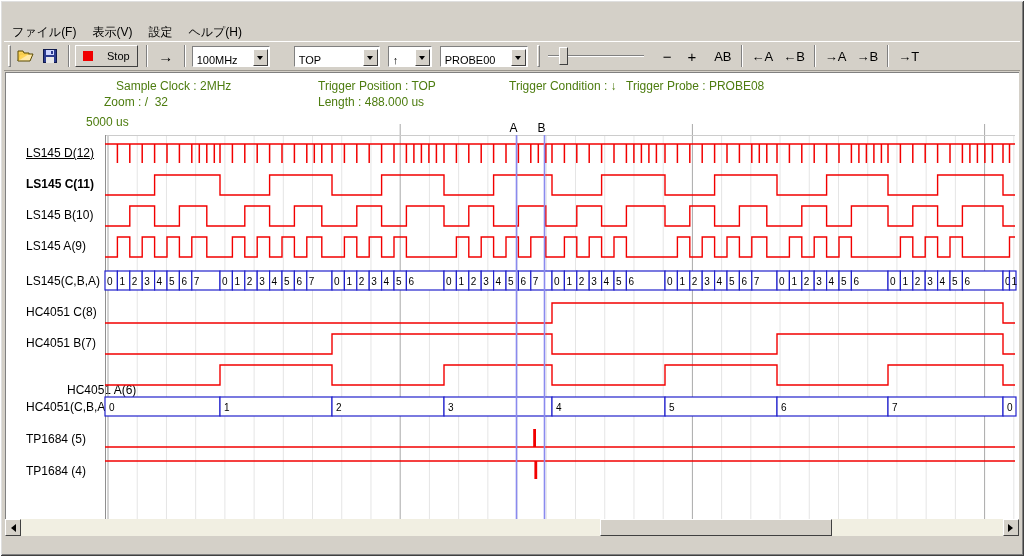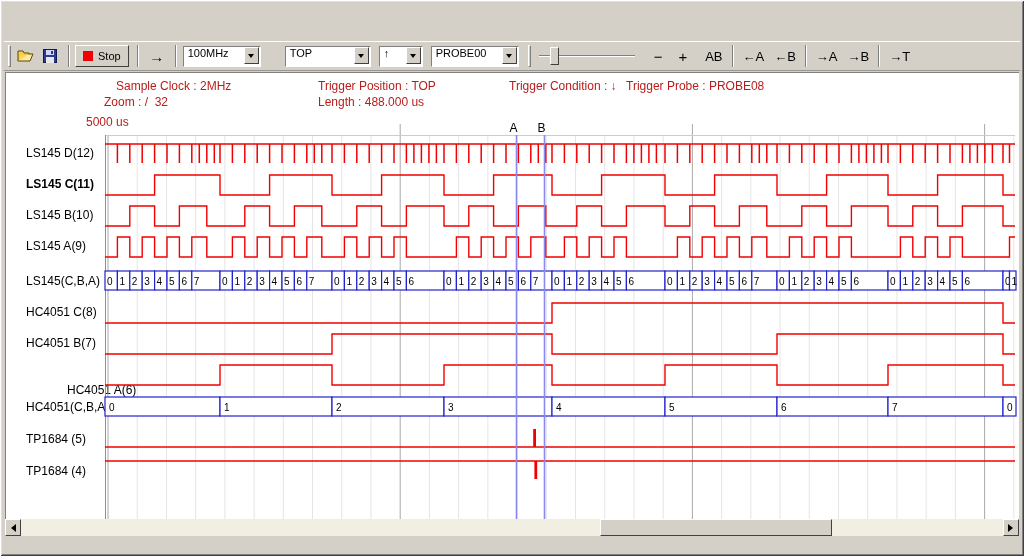--- a/index.html
+++ b/index.html
@@ -22,39 +22,39 @@
   
   .menubar{position:absolute;left:4px;top:23px;right:4px;height:18px;display:flex;align-items:center;font:12px "Liberation Sans",sans-serif;color:#000}
   .menuitem{padding:1px 8px;white-space:nowrap}
   
   .toolbar{position:absolute;left:4px;top:41px;right:4px;height:30px;border-top:1px solid #fff;border-bottom:1px solid #9a968e;
     display:flex;align-items:center}
   .grip{width:3px;height:22px;border:1px solid;border-color:#fff #808080 #808080 #fff;flex:0 0 auto}
   .sep{width:2px;height:22px;border-left:1px solid #808080;border-right:1px solid #fff;flex:0 0 auto}
   .tbtn{height:22px;display:flex;align-items:center;justify-content:center;color:#000;font:12px "Liberation Sans",sans-serif;flex:0 0 auto}
   .iconbtn{width:24px}
-  .stopbtn{border:1px solid;border-color:#fff #404040 #404040 #fff;background:#d4d0c8;padding:0 7px;gap:5px;font:11px "Liberation Sans",sans-serif}
+  .stopbtn{border:1px solid;border-color:#fff #404040 #404040 #fff;background:#d4d0c8;padding:0 7px;gap:14px;font:11px "Liberation Sans",sans-serif}
   .stopsq{width:10px;height:10px;background:#f00000}
   .runbtn{width:28px;font:bold 15px "Liberation Sans",sans-serif}
   .combo{height:21px;background:#fff;border:1px solid;border-color:#808080 #fff #fff #808080;
-    display:flex;align-items:flex-start;font:11px "Liberation Sans",sans-serif;padding-left:4px;flex:0 0 auto}
+    display:flex;align-items:flex-end;font:11px "Liberation Sans",sans-serif;padding-left:4px;flex:0 0 auto}
   .combo .cval{flex:1;white-space:nowrap;overflow:hidden}
   .arrowbtn{width:15px;height:17px;margin-right:1px;background:#d4d0c8;border:1px solid;border-color:#fff #404040 #404040 #fff;
     display:flex;align-items:center;justify-content:center;flex:0 0 auto}
   .tri-down{width:0;height:0;border:3px solid transparent;border-top:4px solid #000;margin-top:4px}
   .tri-left{width:0;height:0;border:4px solid transparent;border-right:5px solid #000;margin-left:-3px}
   .tri-right{width:0;height:0;border:4px solid transparent;border-left:5px solid #000;margin-right:-3px}
   .slider{position:relative;width:100px;height:22px;flex:0 0 auto}
   .slider .track{position:absolute;left:2px;right:2px;top:10px;height:0;border-top:1px solid #808080;border-bottom:1px solid #fff}
   .slider .thumb{position:absolute;left:13px;top:2px;width:9px;height:18px;background:#d4d0c8;border:1px solid;border-color:#fff #404040 #404040 #fff}
   .txtbtn{padding:0 5px;font:13px "Liberation Sans",sans-serif}
   
   .client{position:absolute;left:5px;top:72px;width:1014px;height:447px;background:#fff;
     border-top:1px solid #808080;border-left:1px solid #808080;overflow:hidden}
-  .inf{position:absolute;font:12px "Liberation Sans",sans-serif;color:#b91c1c;white-space:pre}
+  .inf{position:absolute;font:12px "Liberation Sans",sans-serif;color:#4d7c0f;white-space:pre}
   .chlabel{position:absolute;left:20px;width:86px;font:12px "Liberation Sans",sans-serif;color:#000;white-space:nowrap}
   .curlab{position:absolute;top:48px;font:12px "Liberation Sans",sans-serif;color:#000}
   #wv{position:absolute;left:0;top:0}
   
   .hscroll{position:absolute;left:5px;top:519px;width:1014px;height:17px;background:#f1efe2}
   .sbbtn{position:absolute;top:0;width:16px;height:17px;background:#d4d0c8;border:1px solid;border-color:#fff #404040 #404040 #fff;
     display:flex;align-items:center;justify-content:center}
   .sbthumb{position:absolute;top:0;left:595px;width:232px;height:17px;background:#d4d0c8;border:1px solid;border-color:#fff #404040 #404040 #fff}
   
   .statusbar{position:absolute;left:4px;top:538px;right:4px;height:16px;background:#d4d0c8;
@@ -63,20 +63,26 @@
   .sbpanel{height:15px;border:1px solid;border-color:#808080 #fff #fff #808080;padding:0 6px;margin-right:3px;display:flex;align-items:center}
   .sbgrip{width:13px;height:13px;margin-right:1px;
     background:repeating-linear-gradient(135deg,transparent 0 3px,#fff 3px 4px,#808080 4px 5px)}
 </style>
 </head>
 <body>
 
 <div class="win">
 
 
+  <div class="menubar" id="menubar">
+      <div class="menuitem">ファイル(F)</div>
+      <div class="menuitem">表示(V)</div>
+      <div class="menuitem">設定</div>
+      <div class="menuitem">ヘルプ(H)</div>
+    </div>
 
   <div class="toolbar">
     <div class="grip" style="margin-left:4px"></div>
     <div class="tbtn iconbtn" style="margin-left:3px">
       <svg width="18" height="14">
         <path d="M1 12 L3 5 L16 5 L13 12 Z" fill="#ffe9a8" stroke="#5a4a00"></path>
         <path d="M1 12 L1 2 L6 2 L7 4 L12 4 L12 5" fill="#ffd34e" stroke="#5a4a00" stroke-width="1" fill-opacity="0.9"></path>
       </svg>
     </div>
     <div class="tbtn iconbtn">
@@ -141,21 +147,21 @@
     <span class="inf" style="left:110px;top:6px">Sample Clock : 2MHz</span>
     <span class="inf" style="left:312px;top:6px">Trigger Position : TOP</span>
     <span class="inf" style="left:503px;top:6px">Trigger Condition : ↓</span>
     <span class="inf" style="left:620px;top:6px">Trigger Probe : PROBE08</span>
     <span class="inf" style="left:98px;top:22px">Zoom : /  32</span>
     <span class="inf" style="left:312px;top:22px">Length : 488.000 us</span>
     <span class="inf" style="left:80px;top:42px">5000 us</span>
     <span class="curlab" id="curlabA" style="left: 503.5px;">A</span>
     <span class="curlab" id="curlabB" style="left: 531.5px;">B</span>
     <div id="chlabels">
-        <div class="chlabel" style="top: 73px;">LS145 D(12)</div>
+        <div class="chlabel" style="top: 73px; text-decoration: underline;">LS145 D(12)</div>
         <div class="chlabel" style="top: 104px; font-weight: bold;">LS145 C(11)</div>
         <div class="chlabel" style="top: 135px;">LS145 B(10)</div>
         <div class="chlabel" style="top: 166px;">LS145 A(9)</div>
         <div class="chlabel" style="top: 201px;">LS145(C,B,A)</div>
         <div class="chlabel" style="top: 232px;">HC4051 C(8)</div>
         <div class="chlabel" style="top: 263px;">HC4051 B(7)</div>
         <div class="chlabel" style="top: 310px; margin-left: 41px;">HC4051 A(6)</div>
         <div class="chlabel" style="top: 327px;">HC4051(C,B,A)</div>
         <div class="chlabel" style="top: 359px;">TP1684 (5)</div>
         <div class="chlabel" style="top: 391px;">TP1684 (4)</div>

